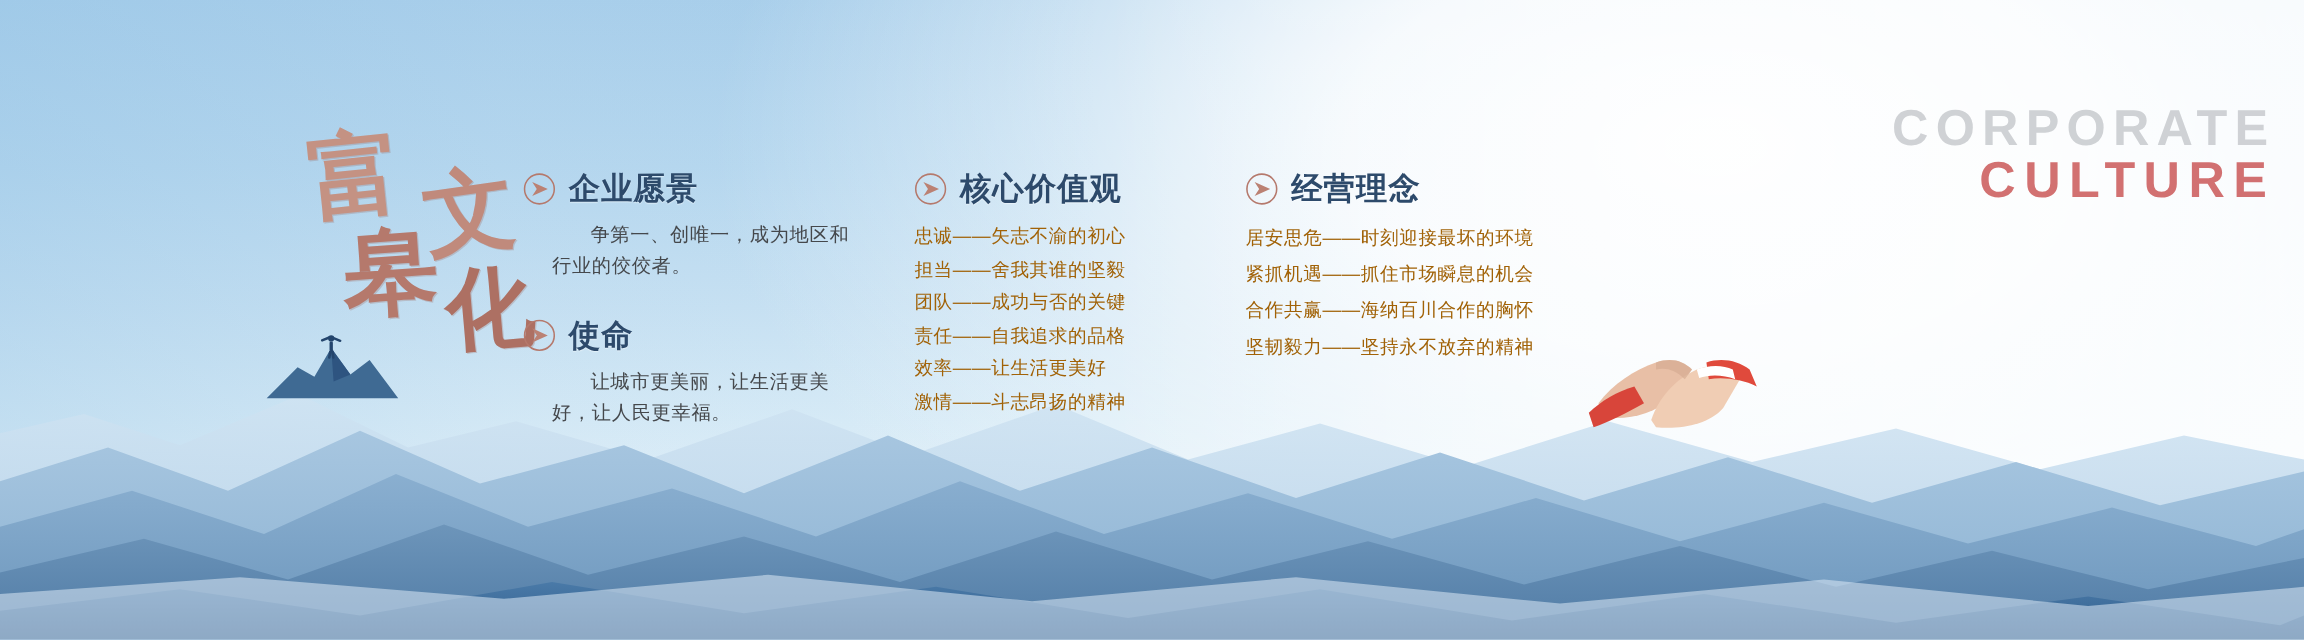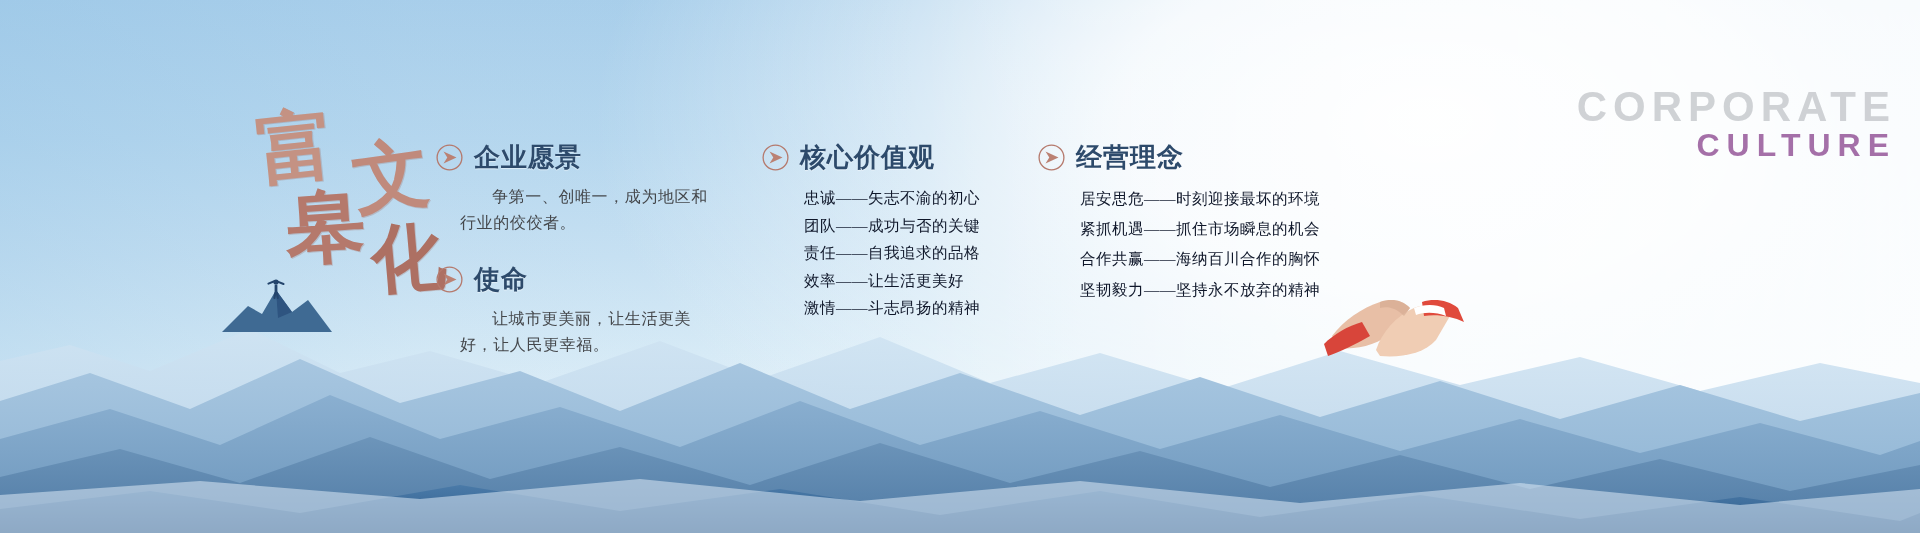--- a/index.html
+++ b/index.html
@@ -30,21 +30,21 @@
 
   
   .watermark {
     position:absolute; right:24px; top:86px;
     text-align:right; line-height:1.02;
     letter-spacing:6px; font-weight:700;
     color:#b9bcc0; opacity:.62;
     user-select:none;
   }
   .wm1 { font-size:42px; color:#b5b8bd; }
-  .wm2 { font-size:32px; color:#701a75; letter-spacing:7px; }
+  .wm2 { font-size:42px; color:#b91c1c; letter-spacing:7px; }
 
   
   .callig {
     position:absolute; left:243px; top:112px;
     width:185px; height:210px;
   }
   .cg {
     position:absolute;
     font-family:"DejaVu Serif","Liberation Serif",serif;
     font-weight:700;
@@ -80,24 +80,23 @@
     text-shadow:0 1px 1px rgba(255,255,255,.5);
   }
   .para {
     margin-top:9px; font-size:16px; color:#45484c;
     line-height:1.62; letter-spacing:.6px; text-indent:2em;
     font-family:"Liberation Sans","DejaVu Sans",sans-serif;
     margin-left:24px;
   }
   .list { margin-top:9px; }
   .list li {
-    list-style:none; font-size:15.5px; color:#0f172a;
+    list-style:none; font-size:15.5px; color:#a16207;
     line-height:1.78; letter-spacing:.5px; white-space:nowrap;
-    font-family:Liberation Serif, serif;
-    margin-left:42px;
+    font-family:Liberation Sans, sans-serif;
   }
   .col-3 .list li { line-height:1.95; }
 </style>
 </head>
 <body>
 
 <div id="banner">
 
   <div class="sky"></div>
   <div class="sky-haze"></div>
@@ -211,20 +210,21 @@
           <span class="arrow-ico">
             <svg viewBox="0 0 27 27">
               <circle cx="13.5" cy="13.5" r="12.4" fill="none" stroke="#b5796c" stroke-width="1.3"></circle>
               <path d="M7.5,7.6 L20.5,13.5 L7.5,19.4 L11.3,13.5 Z" fill="#bb8173"></path>
             </svg>
           </span>
           <span class="head-txt">核心价值观</span>
         </div>
         <ul class="list">
           <li>忠诚——矢志不渝的初心</li>
+          <li>担当——舍我其谁的坚毅</li>
           <li>团队——成功与否的关键</li>
           <li>责任——自我追求的品格</li>
           <li>效率——让生活更美好</li>
           <li>激情——斗志昂扬的精神</li>
         </ul>
       </div>
     </div>
 
     <div class="col col-3">
       <div class="block">

